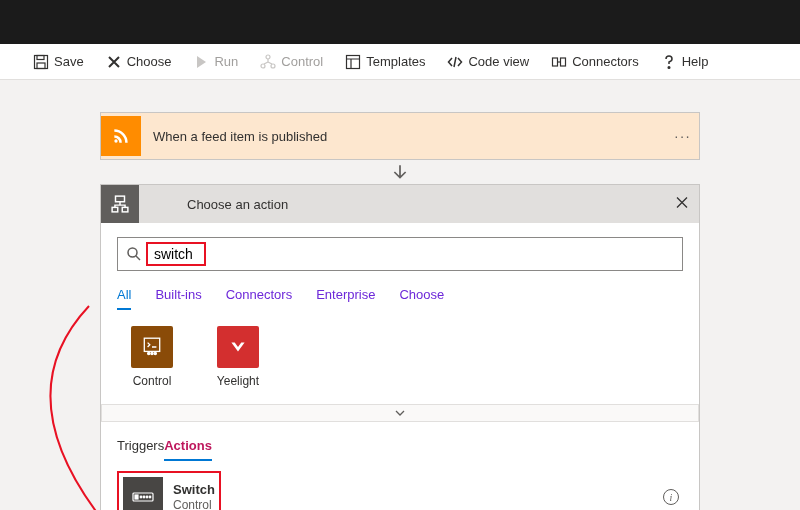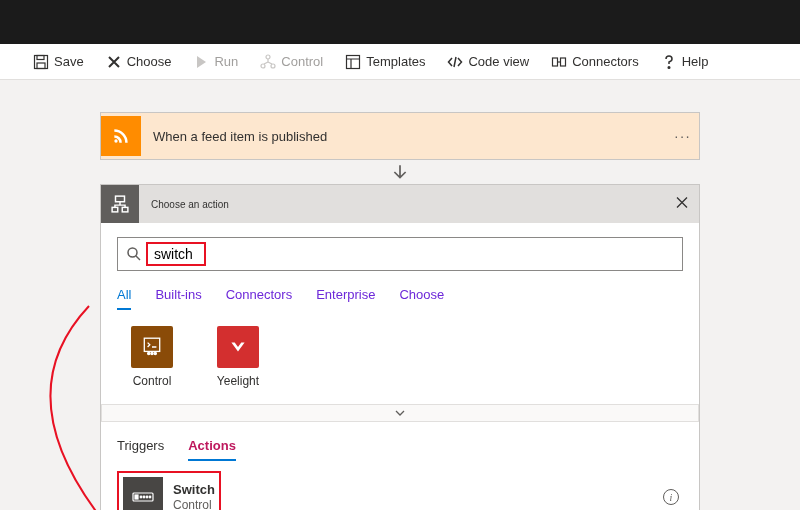--- a/index.html
+++ b/index.html
@@ -15,39 +15,39 @@
 .trigger-icon { width:40px; height:40px; background:#ff8c00; display:flex; align-items:center; justify-content:center; }
 .trigger-icon svg { width:20px; height:20px; }
 .trigger-title { padding:0 12px; font-size:13px; color:#323130; }
 .trigger-more { position:absolute; right:8px; top:50%; transform:translateY(-50%); color:#605e5c; letter-spacing:1px; font-size:14px; }
 .arrow-down { text-align:center; height:24px; display:flex; align-items:center; justify-content:center; }
 .arrow-down svg { width:18px; height:18px; }
 .action-card { }
 .action-header { display:flex; align-items:center; height:38px; background:#e1dfdd; position:relative; }
 .action-head-icon { width:38px; height:38px; background:#605e5c; display:flex; align-items:center; justify-content:center; }
 .action-head-icon svg { width:18px; height:18px; }
-.action-head-title { padding:0 12px; font-size:10px; }
+.action-head-title { padding:0 12px; font-size:13px;margin-left:36px; }
 .close-x { position:absolute; right:10px; top:50%; transform:translateY(-50%); cursor:pointer; }
 .close-x svg { width:14px; height:14px; }
 .action-body { padding:14px 16px 0 16px; }
 .search-wrap { display:flex; align-items:center; border:1px solid #8a8886; height:34px; padding:0 8px; gap:6px; }
 .search-wrap svg { width:16px; height:16px; }
 .search-input { border:none; outline:none; font-size:14px; flex:1; background:transparent; padding:2px; }
 .search-value-box { border:2px solid #e81123; padding:0 4px; margin-left:-2px;}
 .tabs { display:flex; gap:24px; margin-top:12px; }
 .tab { font-size:13px; padding:4px 0 6px 0; cursor:pointer; color:#6d28d9; }
 .tab.active { color:#0078d4; border-bottom:2px solid #0078d4; }
 .conn-row { display:flex; gap:16px; margin-top:16px; }
 .conn-item { width:70px; text-align:center; }
 .conn-icon { width:42px; height:42px; margin:0 auto 6px auto; display:flex; align-items:center; justify-content:center; border-radius:2px; }
 .conn-icon svg { width:22px; height:22px; }
 .conn-label { font-size:12px; color:#323130; }
 .expander { height:18px; border:1px solid #e1dfdd; margin:16px -16px 0 -16px; display:flex; align-items:center; justify-content:center; background:#faf9f8; }
 .expander svg { width:12px; height:12px; }
-.subtabs { display:flex; gap:24px; margin-top:12px; }
+.subtabs { display:flex; margin-top:12px; }
 .subtab { font-size:13px; padding:4px 0 6px 0; cursor:pointer; }
 .subtab.active { font-weight:600; border-bottom:2px solid #0078d4; color:#be185d; }
 .result-row { display:flex; align-items:center; gap:12px; padding:10px 0; position:relative; }
 .result-highlight { border:2px solid #e81123; padding:4px; display:flex; align-items:center; gap:10px; }
 .result-icon { width:40px; height:40px; background:#484644; display:flex; align-items:center; justify-content:center; }
 .result-icon svg { width:22px; height:12px; }
 .result-text strong { font-weight:600; font-size:13px; display:block; }
 .result-text span { font-size:12px; color:#605e5c; }
 .info-i { position:absolute; right:4px; top:50%; transform:translateY(-50%); width:16px; height:16px; border:1px solid #605e5c; border-radius:50%; display:flex; align-items:center; justify-content:center; font-size:10px; font-style:italic; font-family:serif; color:#605e5c; }
 .annot-arrow { position:absolute; pointer-events:none; z-index:999; }

